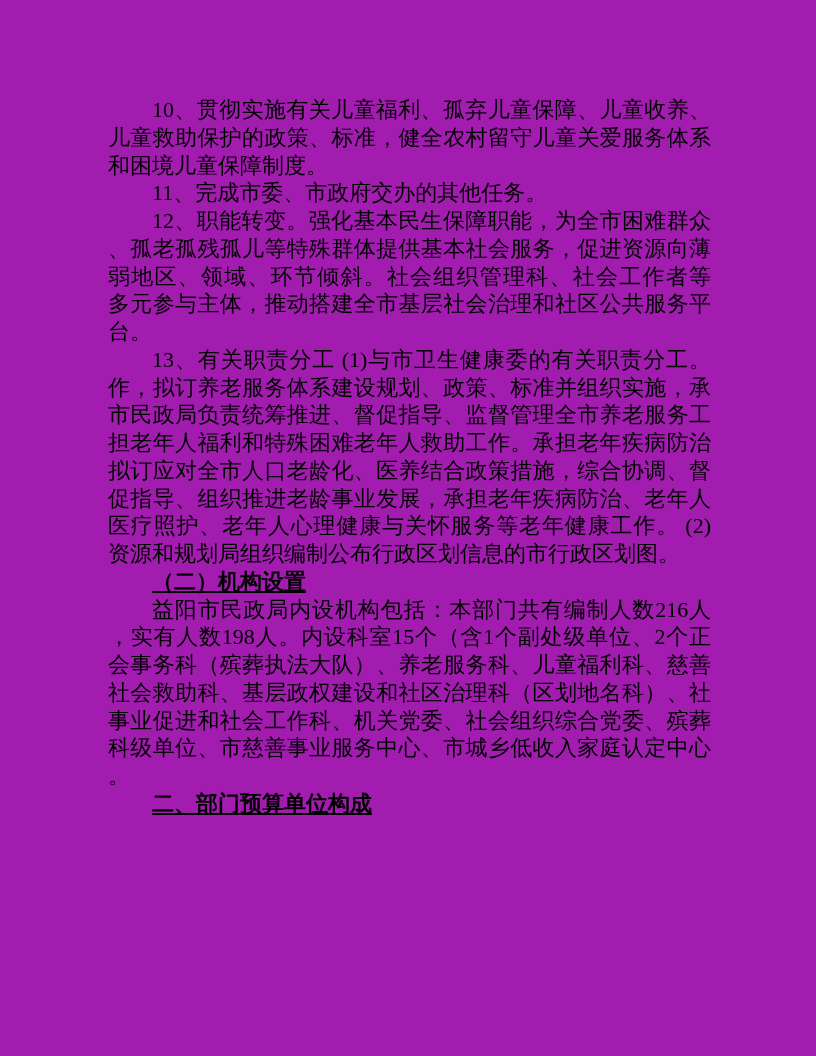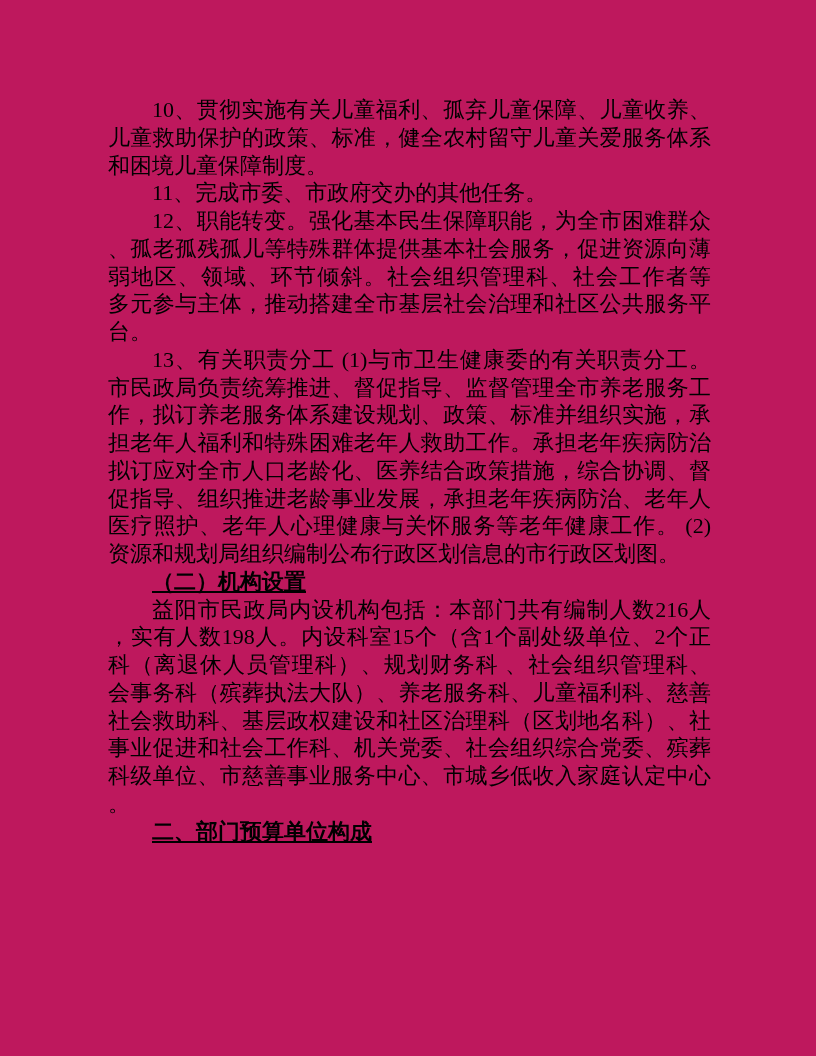--- a/index.html
+++ b/index.html
@@ -11,21 +11,21 @@
     height: 1056px;
     background: #e8e8e8;
     font-family: "Liberation Serif", "DejaVu Serif", serif;
   }
   .page {
     position: absolute;
     top: 0;
     left: 0;
     width: 816px;
     height: 1056px;
-    background: #be185d;
+    background: #a21caf;
     overflow: hidden;
   }
   .content {
     position: absolute;
     left: 108px;
     top: 96px;
     width: 603px;
     color: #000000;
     font-size: 22px;
     line-height: 27.75px;
@@ -68,35 +68,34 @@
       </div>
       <div class="block body">
         <div class="line indent fill">12、职能转变。强化基本民生保障职能，为全市困难群众</div>
         <div class="line fill">、孤老孤残孤儿等特殊群体提供基本社会服务，促进资源向薄</div>
         <div class="line fill">弱地区、领域、环节倾斜。社会组织管理科、社会工作者等</div>
         <div class="line fill">多元参与主体，推动搭建全市基层社会治理和社区公共服务平</div>
         <div class="line">台。</div>
       </div>
       <div class="block body">
         <div class="line indent fill">13、有关职责分工 (1)与市卫生健康委的有关职责分工。</div>
+        <div class="line fill">作，拟订养老服务体系建设规划、政策、标准并组织实施，承</div>
         <div class="line fill">市民政局负责统筹推进、督促指导、监督管理全市养老服务工</div>
-        <div class="line fill">作，拟订养老服务体系建设规划、政策、标准并组织实施，承</div>
         <div class="line fill">担老年人福利和特殊困难老年人救助工作。承担老年疾病防治</div>
         <div class="line fill">拟订应对全市人口老龄化、医养结合政策措施，综合协调、督</div>
         <div class="line fill">促指导、组织推进老龄事业发展，承担老年疾病防治、老年人</div>
         <div class="line fill">医疗照护、老年人心理健康与关怀服务等老年健康工作。 (2)</div>
         <div class="line">资源和规划局组织编制公布行政区划信息的市行政区划图。</div>
       </div>
       <div class="block heading">
         <div class="line indent">（二）机构设置</div>
       </div>
       <div class="block body">
         <div class="line indent fill">益阳市民政局内设机构包括：本部门共有编制人数216人</div>
         <div class="line fill">，实有人数198人。内设科室15个（含1个副处级单位、2个正</div>
-        <div class="line fill">科（离退休人员管理科）、规划财务科 、社会组织管理科、</div>
         <div class="line fill">会事务科（殡葬执法大队）、养老服务科、儿童福利科、慈善</div>
         <div class="line fill">社会救助科、基层政权建设和社区治理科（区划地名科）、社</div>
         <div class="line fill">事业促进和社会工作科、机关党委、社会组织综合党委、殡葬</div>
         <div class="line fill">科级单位、市慈善事业服务中心、市城乡低收入家庭认定中心</div>
         <div class="line">。</div>
       </div>
       <div class="block heading">
         <div class="line indent">二、部门预算单位构成</div>
       </div>
     </div>

